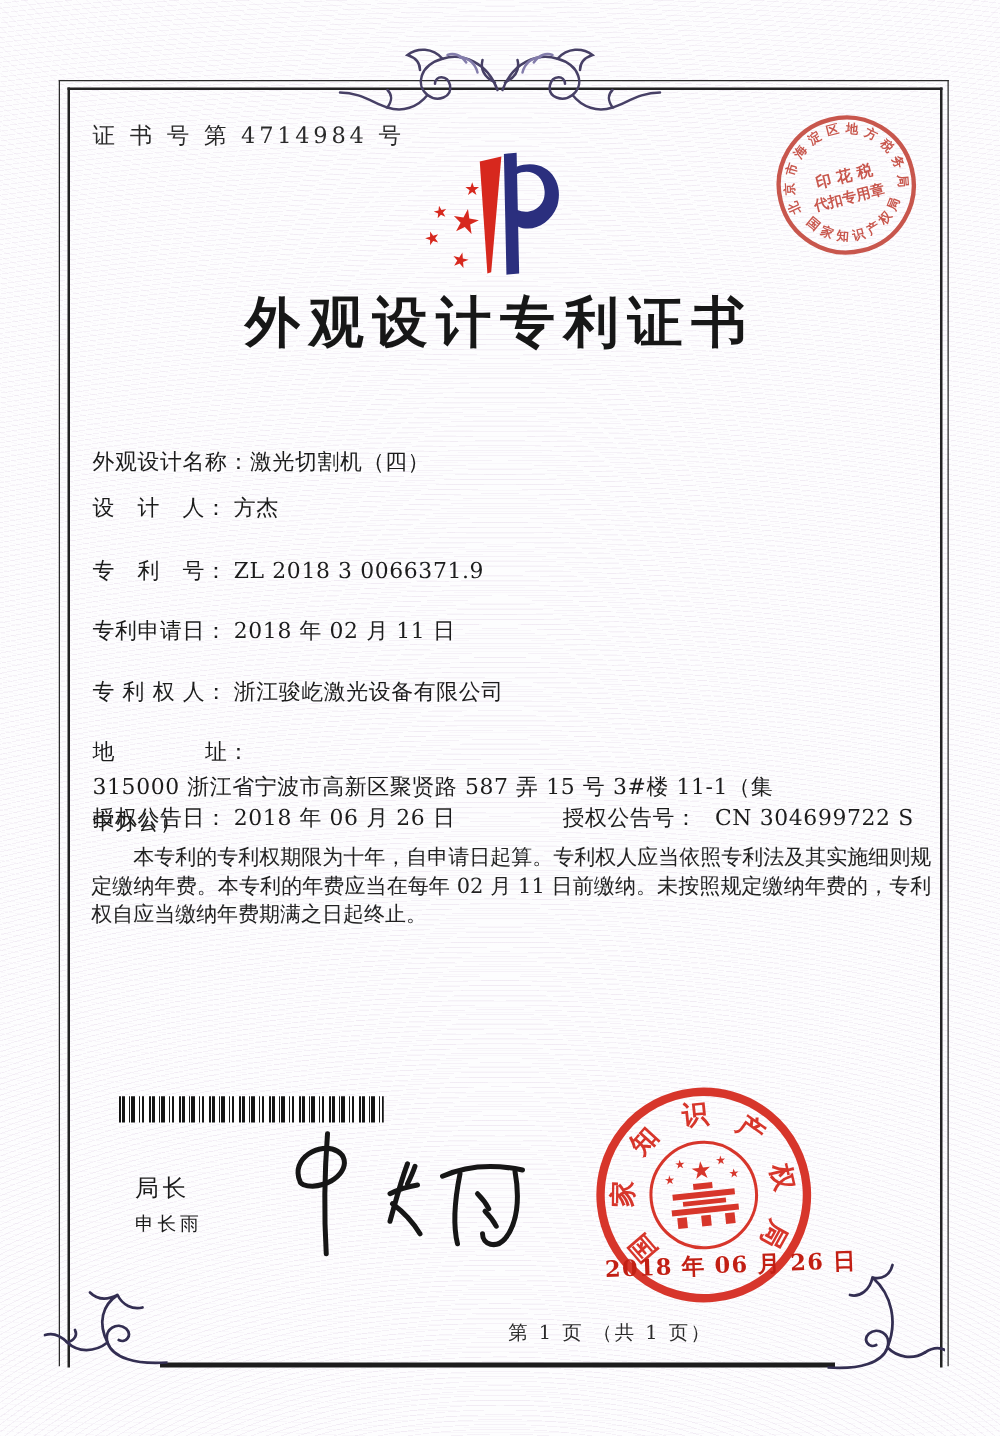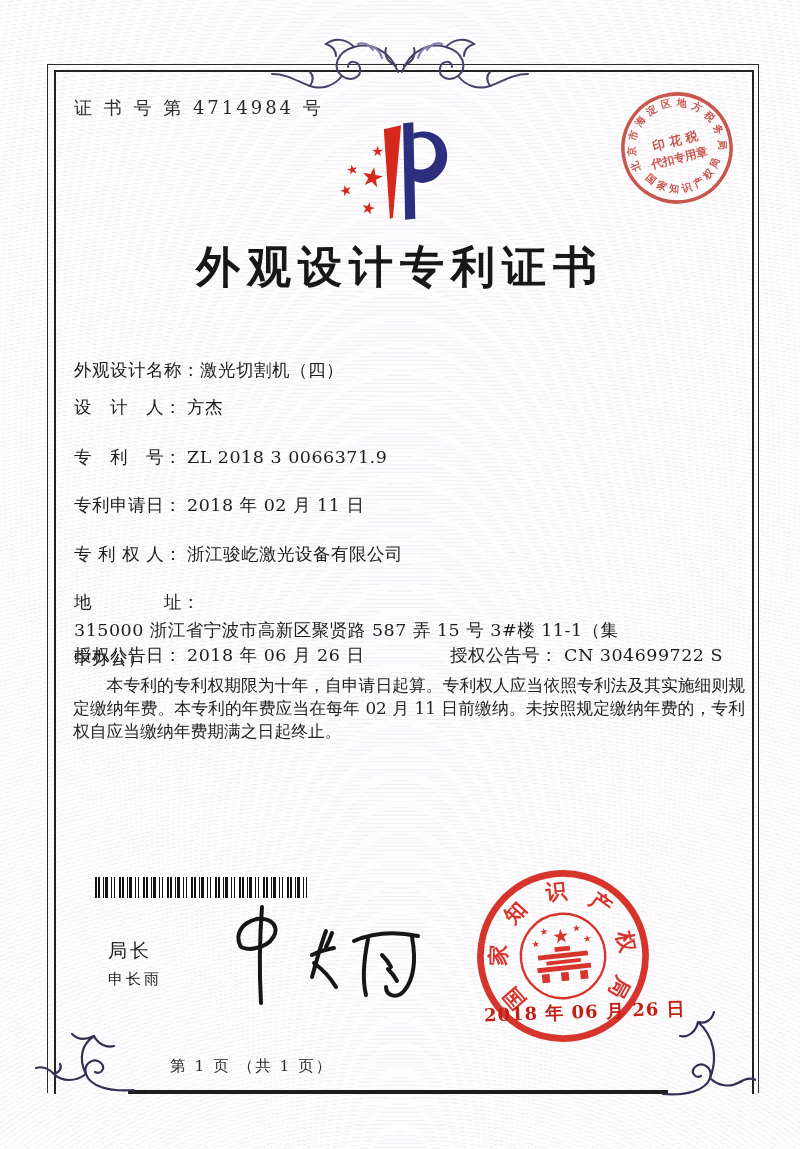--- a/index.html
+++ b/index.html
@@ -15,44 +15,44 @@
     border-top:1.5px solid #2b2b2b;border-left:1.5px solid #2b2b2b;border-right:1.5px solid #2b2b2b;}
   .frame-inner{position:absolute;left:54px;top:70px;width:696px;height:1022px;
     border-top:2.5px solid #232323;border-left:2.5px solid #232323;border-right:2.5px solid #232323;}
   .bottom-line{position:absolute;left:128px;top:1090px;width:540px;height:3.5px;background:#1d1d1d;}
   .top-ornament{position:absolute;left:270px;top:36px;width:260px;height:64px;}
   .flourish-left{position:absolute;left:34px;top:1028px;width:100px;height:68px;}
   .flourish-right{position:absolute;left:662px;top:1002px;width:94px;height:95px;}
 
   .cert-no{position:absolute;left:74px;top:96px;font-size:18px;letter-spacing:3px;color:#2a2a2a;}
   .sipo-logo{position:absolute;left:336px;top:118px;width:120px;height:112px;}
-  .title{position:absolute;left:0;top:238px;width:800px;margin:0;text-align:center;
+  .title{position:absolute;left:0;top:229px;width:800px;margin:0;text-align:center;
     font-size:44px;font-weight:700;letter-spacing:7px;color:#171717;}
 
   .field-row{position:absolute;left:74px;width:672px;font-size:17.5px;line-height:28px;}
   .field-label{display:inline-block;min-width:113px;vertical-align:top;white-space:pre;letter-spacing:.5px;}
   .field-value{display:inline-block;vertical-align:top;letter-spacing:.5px;max-width:552px;}
   .pair-right{position:absolute;left:376px;top:0;white-space:nowrap;}
-  .pair-right .field-label{min-width:0;margin-right:6px;}
+  .pair-right .field-label{min-width:0;margin-right:14px;}
 
   .body-text{position:absolute;left:73px;top:674px;width:672px;font-size:16.8px;line-height:23.2px;color:#222;}
   .body-text p{margin:0;text-indent:2em;text-align:justify;}
 
   .barcode{position:absolute;left:95px;top:877px;width:212px;height:21px;
     background:repeating-linear-gradient(90deg,#141414 0 2px,#fff 2px 3px,#141414 3px 5px,#fff 5px 8px,#141414 8px 9px,#fff 9px 10px,#141414 10px 13px,#fff 13px 16px,#141414 16px 17px,#fff 17px 19px,#141414 19px 20px,#fff 20px 24px);}
   .director-label{position:absolute;left:108px;top:938px;font-size:19px;letter-spacing:3px;color:#1a1a1a;}
   .director-name{position:absolute;left:108px;top:970px;font-size:15px;letter-spacing:3px;color:#1a1a1a;}
   .signature{position:absolute;left:216px;top:903px;width:210px;height:105px;}
 
   .main-seal{position:absolute;left:467px;top:860px;width:192px;height:192px;}
   .seal-date{position:absolute;left:484px;top:1000px;font-size:18px;font-weight:700;letter-spacing:1px;
     color:#c21f14;transform:rotate(-2deg);z-index:5;}
   .tax-stamp{position:absolute;left:613px;top:84px;width:128px;height:128px;}
 
-  .footer{position:absolute;left:170px;top:1056px;width:400px;text-align:left;font-size:15.5px;letter-spacing:2px;color:#2a2a2a;}
+  .footer{position:absolute;left:170px;top:1056px;width:400px;text-align:right;font-size:15.5px;letter-spacing:2px;color:#2a2a2a;}
 </style>
 </head>
 <body>
 
 <div class="page">
 
   <div class="frame-outer"></div>
   <div class="frame-inner"></div>
   <div class="bottom-line"></div>
 

